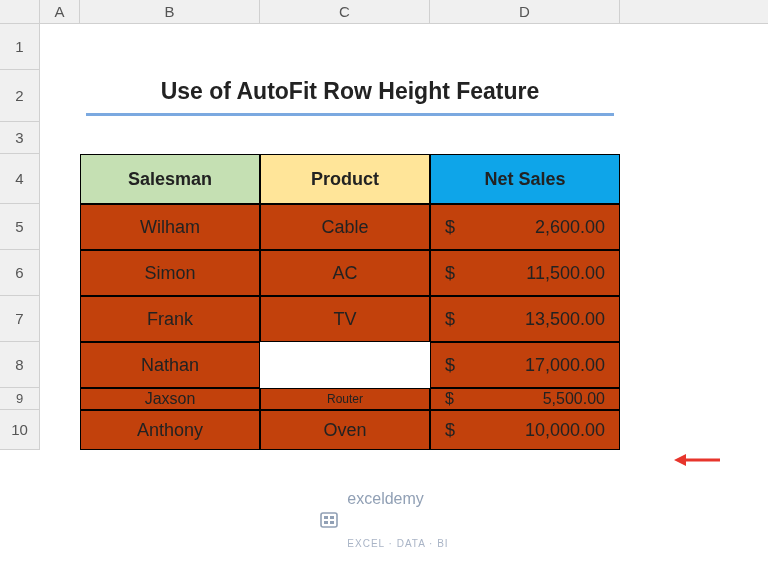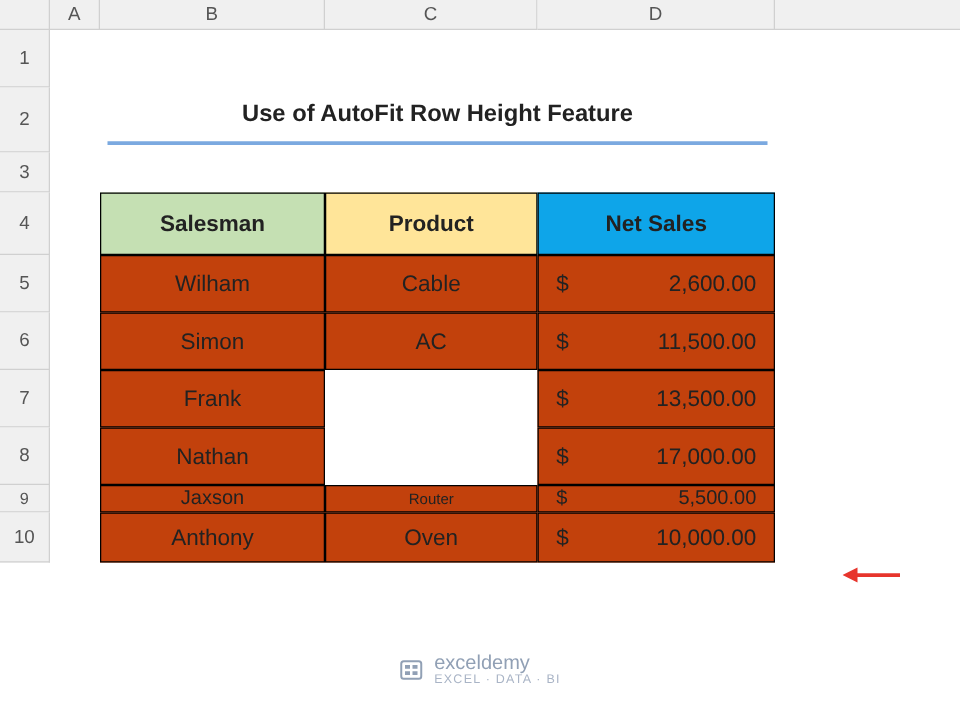--- a/index.html
+++ b/index.html
@@ -36,21 +36,21 @@
   .cell-blank {
     background: #fff;
   }
   .title-cell {
     grid-column: 3 / 6;
     grid-row: 3;
     display: flex;
     align-items: center;
     justify-content: center;
     font-weight: 700;
-    font-size: 19px;
+    font-size: 23px;
     color: #222;
     border-bottom: 3px solid #7ba9e0;
     margin: 0 6px 6px 6px;
   }
   .hcell {
     border: 1px solid #000;
     display: flex;
     align-items: center;
     justify-content: center;
     font-weight: 700;
@@ -90,20 +90,21 @@
     align-items: center;
     justify-content: center;
     gap: 8px;
     color: #91a0b5;
     font-size: 16px;
   }
   .footer .tag {
     font-size: 10px;
     letter-spacing: 1px;
     color: #a9b4c6;
+    margin-top: 32px;
   }
   .footer svg { display:block; }
 </style>
 </head>
 <body>
 
 <div class="sheet">
   <div class="corner" style="grid-column:1;grid-row:1"></div>
   <div class="col-head" style="grid-column:2;grid-row:1">A</div>
   <div class="col-head" style="grid-column:3;grid-row:1">B</div>
@@ -136,20 +137,21 @@
   </div>
 
   <div class="dcell" style="grid-column:4;grid-row:7">AC</div>
   <div class="dcell" style="grid-column:3;grid-row:7">Simon</div>
   <div class="dcell money" style="grid-column:5;grid-row:7">
     <span class="cur">$</span>
     <span class="val">11,500.00</span>
   </div>
 
   <div class="dcell" style="grid-column:3;grid-row:8">Frank</div>
+  <div class="dcell" style="grid-column:4;grid-row:8">TV</div>
   <div class="dcell money" style="grid-column:5;grid-row:8">
     <span class="cur">$</span>
     <span class="val">13,500.00</span>
   </div>
 
   <div class="dcell" style="grid-column:3;grid-row:9">Nathan</div>
   <div class="dcell money" style="grid-column:5;grid-row:9">
     <span class="cur">$</span>
     <span class="val">17,000.00</span>
   </div>

